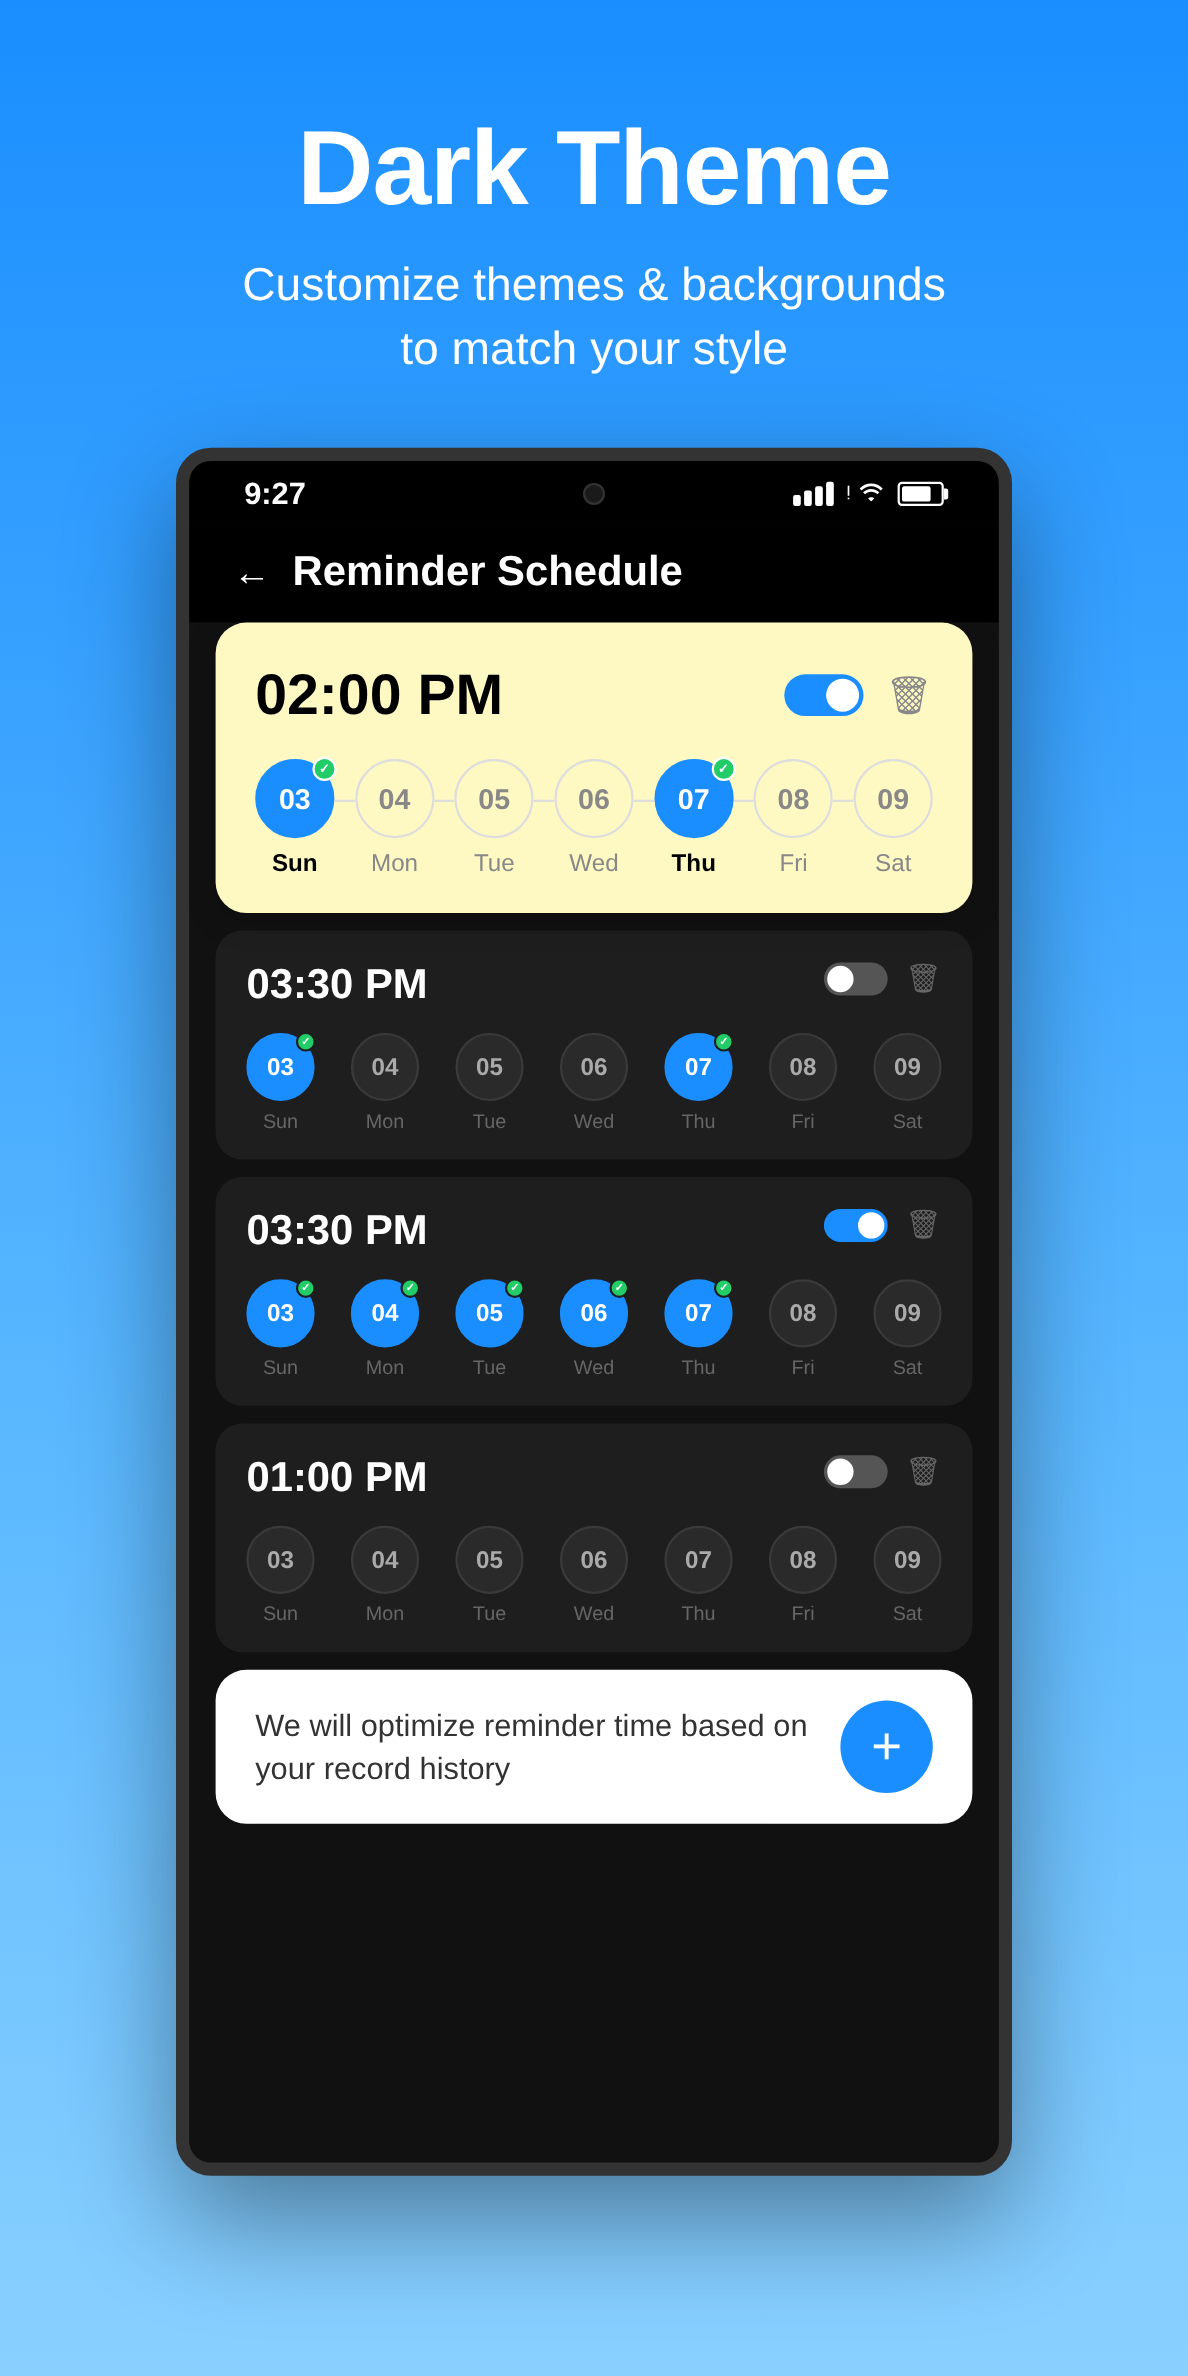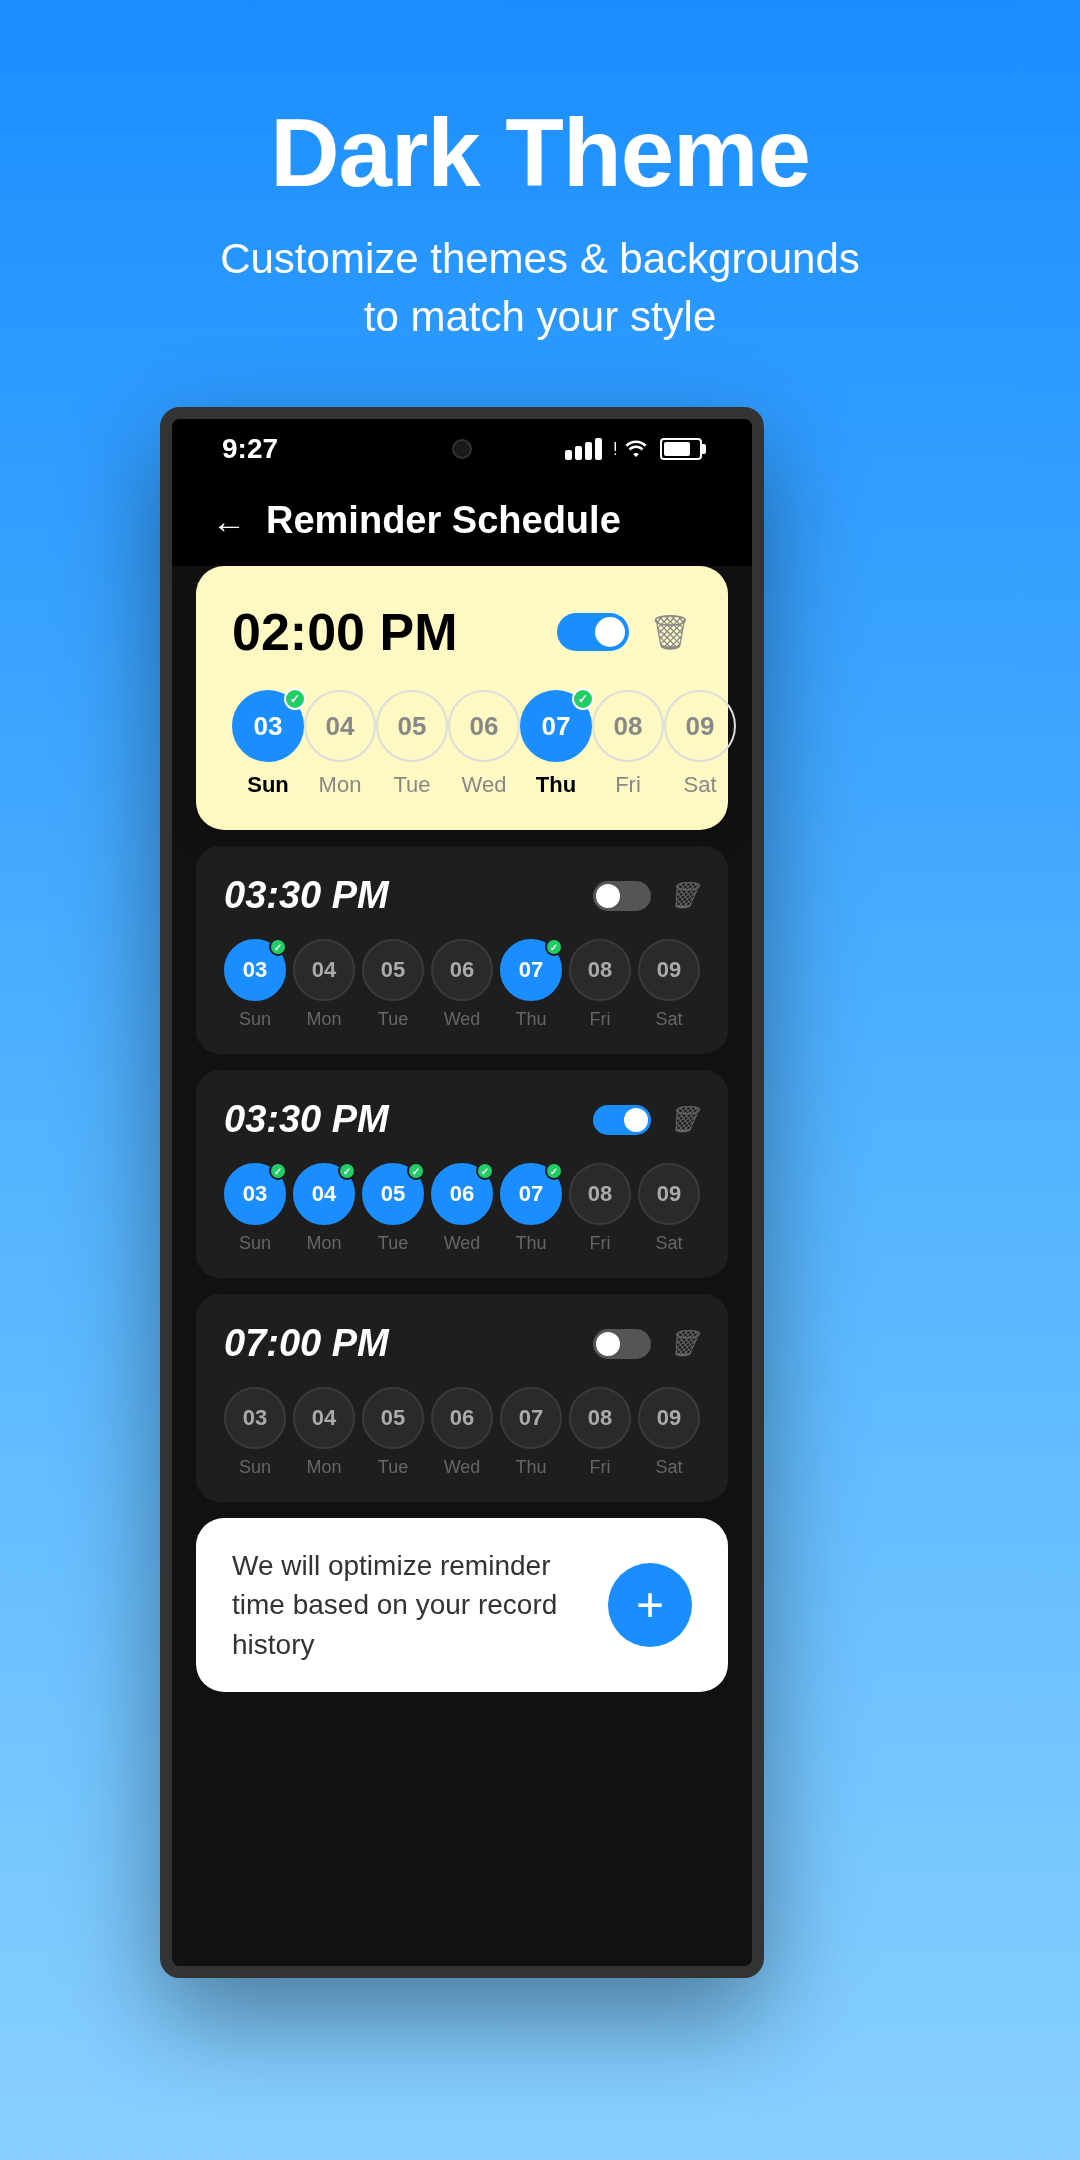--- a/index.html
+++ b/index.html
@@ -44,23 +44,23 @@
     }
 
     
     .phone-wrapper {
       width: 760px;
       position: relative;
       margin-top: 20px;
     }
 
     .phone-frame {
-      width: 604px;
+      width: 760px;
       background: #1a1a1a;
-      border-radius: 20px;
+      border-radius: 32px;
       border: 12px solid #333;
       overflow: hidden;
       position: relative;
       box-shadow: 0 40px 100px rgba(0,0,0,0.4);
     }
 
     
     .phone-frame::before {
       content: '';
       position: absolute;
@@ -424,24 +424,23 @@
       display: flex;
       align-items: center;
       justify-content: center;
       font-size: 10px;
       color: #fff;
       border: 2px solid #1e1e1e;
     }
 
     .reminder-header-sm {
       display: flex;
-      align-items: center;
+      align-items: flex-start;
       justify-content: space-between;
       margin-bottom: 22px;
-      font-style: italic;
     }
 
     .reminder-time-sm {
       font-size: 38px;
       font-weight: 700;
       color: #fff;
     }
 
     .controls-sm {
       display: flex;
@@ -689,21 +688,21 @@
           </div>
           <div class="day-item-sm">
             <div class="day-circle-sm">09</div>
             <span class="day-label-sm">Sat</span>
           </div>
         </div>
       </div>
 
       <div class="dark-card">
         <div class="reminder-header-sm">
-          <span class="reminder-time-sm">07:00 PM</span>
+          <span class="reminder-time-sm">01:00 PM</span>
           <div class="controls-sm">
             <div class="toggle-sm off">
               <div class="toggle-knob-sm"></div>
             </div>
             <span class="trash-sm">🗑</span>
           </div>
         </div>
         <div class="days-row-sm">
           <div class="day-item-sm">
             <div class="day-circle-sm">03</div>

